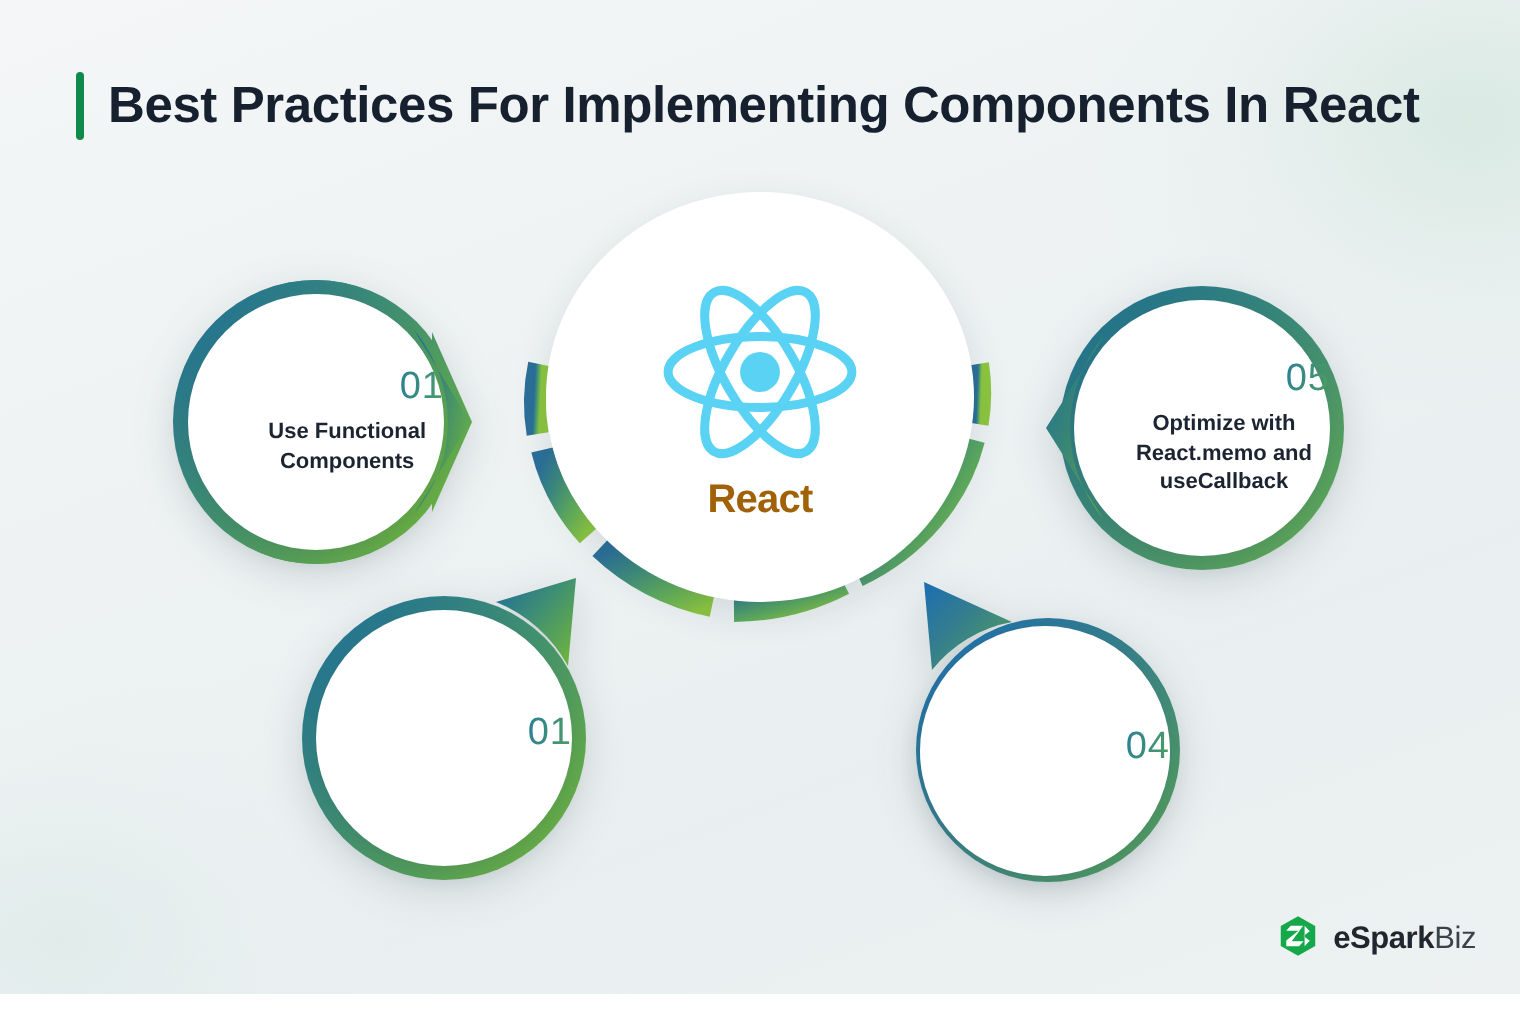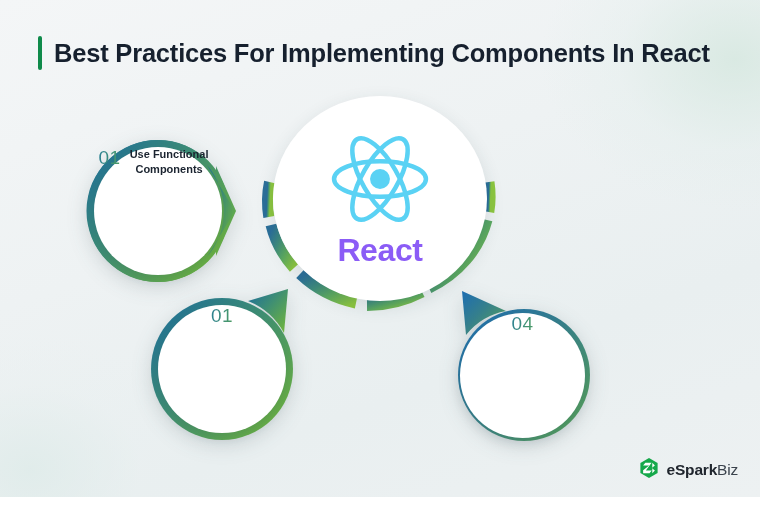--- a/index.html
+++ b/index.html
@@ -65,45 +65,45 @@
     box-shadow: 0 6px 18px rgba(40,60,70,0.13);
     display: flex;
     flex-direction: column;
     align-items: center;
     justify-content: center;
   }
   .react-logo {
     margin-top: 4px;
   }
   .hub-label {
-    font-size: 32px;
-    font-weight: bold;
-    color: #8b5cf6;
+    font-size: 20px;
+    font-weight: bold;
+    color: #a16207;
     margin-top: 6px;
     letter-spacing: -0.4px;
   }
 
   
   .node {
     position: absolute;
     width: 160px;
     height: 160px;
   }
   .node .shape {
     position: absolute;
     inset: 0;
     filter: drop-shadow(0 5px 10px rgba(40,60,70,0.16));
   }
   .node .disc {
     position: absolute;
     border-radius: 50%;
     background: #ffffff;
     display: flex;
-    flex-direction: row;
-    align-items: flex-start;
+    flex-direction: column;
+    align-items: flex-end;
     justify-content: center;
     text-align: center;
     box-shadow: 0 4px 11px rgba(40,60,70,0.14);
   }
   .node-num {
     font-size: 19px;
     font-weight: normal;
     background: linear-gradient(100deg, #2a7f95 0%, #4f9e62 100%);
     -webkit-background-clip: text;
     background-clip: text;
@@ -244,20 +244,39 @@
         </linearGradient>
       </defs>
       <circle cx="86" cy="90" r="66" fill="url(#g4)"></circle>
       <path fill="url(#g4)" d="M 28 50 L 24 6 L 68 26 A 66 66 0 0 0 28 50 Z"></path>
     </svg>
     <div class="disc">
       <div class="node-num">04</div>
     </div>
   </div>
 
+  <div class="node" id="node-5">
+    <svg class="shape" viewBox="0 0 160 160">
+      <defs>
+        <linearGradient id="g5" x1="0.1" y1="0.05" x2="0.95" y2="0.9">
+          <stop offset="0%" stop-color="#20718f"></stop>
+          <stop offset="45%" stop-color="#3a8878"></stop>
+          <stop offset="100%" stop-color="#62ab55"></stop>
+        </linearGradient>
+      </defs>
+      <circle cx="89" cy="79" r="71" fill="url(#g5)"></circle>
+      <path fill="url(#g5)" d="M 40 33 L 11 79 L 40 125 A 71 71 0 0 1 40 33 Z"></path>
+    </svg>
+    <div class="disc">
+      <div class="node-num">05</div>
+      <div class="node-text">Optimize with
+React.memo and
+useCallback</div>
+    </div>
+  </div>
 
   <div class="brand">
     <svg width="22" height="22" viewBox="0 0 24 24">
       <path d="M12 1.2 L21.4 6.6 L21.4 17.4 L12 22.8 L2.6 17.4 L2.6 6.6 Z" fill="#15a84a"></path>
       <path d="M14.8 6.4 L8.0 6.4 L5.6 9.2 L12.2 9.2 L5.6 14.4 L5.6 17.6 L12.6 17.6 L15.0 14.8 L8.6 14.8 Z" fill="#ffffff"></path>
       <path d="M15.6 6.4 L18.4 9.4 L15.0 12.0 L18.4 14.6 L15.6 17.6 Z" fill="#ffffff"></path>
     </svg>
     <div class="brand-name"><span>eSpark</span><span class="light">Biz</span></div>
   </div>
 

